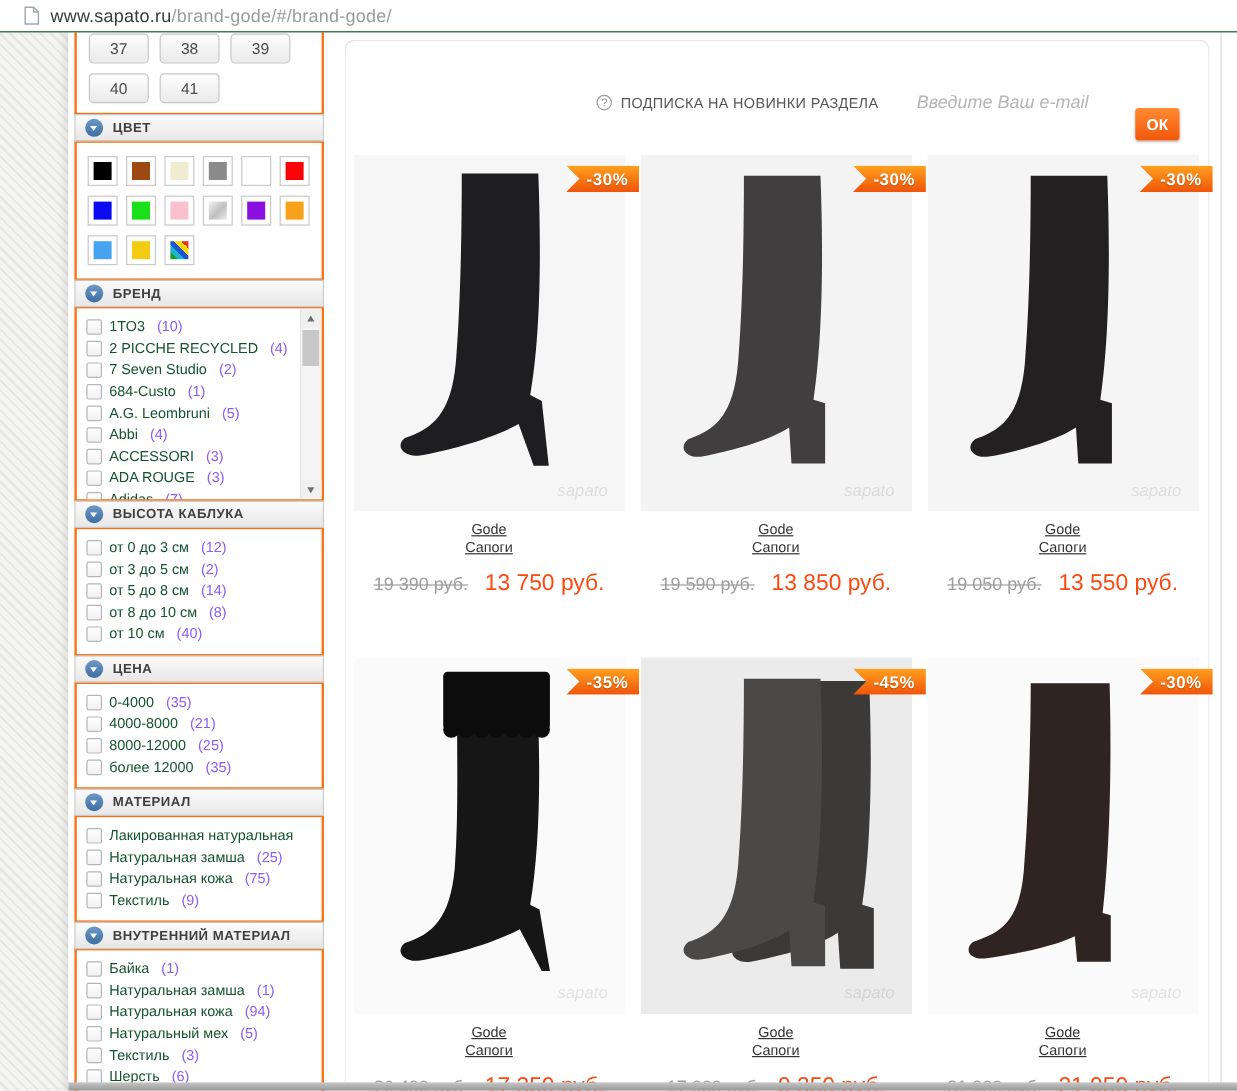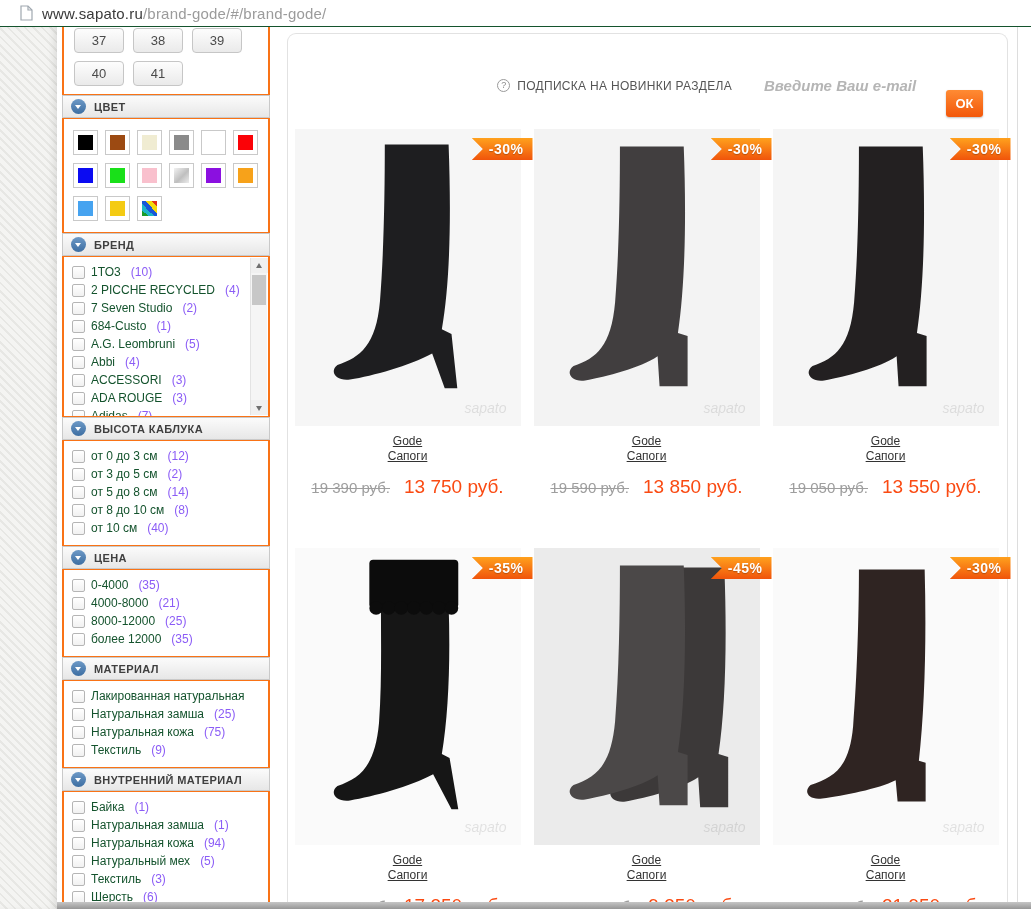--- a/index.html
+++ b/index.html
@@ -63,21 +63,21 @@
   
   .main-card { position:absolute; left:287px; top:33px; width:721px; height:869px;
     background:#fff; border:1px solid #e2e2e2; border-bottom:none; border-radius:9px 9px 0 0; z-index:5; }
   .subscribe-row { height:65px; display:flex; align-items:flex-end; justify-content:flex-end;
     padding:0 24px 0 0; gap:0; }
   .sub-inner { display:flex; align-items:center; height:27px; }
   .help-icon { width:13px; height:13px; border:1px solid #9a9a9a; border-radius:50%;
     color:#8a8a8a; font-size:9px; line-height:11px; text-align:center; margin-right:7px; cursor:pointer; }
   .sub-label { font-size:12px; color:#555; letter-spacing:.3px; margin-right:32px; }
   .email-input { width:168px; height:26px; border:none; outline:none; background:transparent;
-    font-size:15px; font-style:italic; color:#555; margin-right:14px;font-weight:bold; }
+    font-size:15px; font-style:italic; color:#555; margin-right:14px; }
   .email-input::placeholder { color:#b5b5b5; font-style:italic; }
   .ok-btn { width:37px; height:27px; border:none; border-radius:3px; cursor:pointer;
     background:linear-gradient(#ff8b33,#f2570a); color:#fff; font-weight:bold; font-size:13px;
     box-shadow:0 1px 2px rgba(0,0,0,.25);margin-top:36px; }
 
   
   .products-grid { margin-top:30px; display:flex; flex-wrap:wrap; }
   .product-card { width:239px; display:flex; flex-direction:column; align-items:center;
     margin-bottom:50px; }
   .product-image { position:relative; width:226px; height:297px; background:var(--bg,#f5f5f5); }

